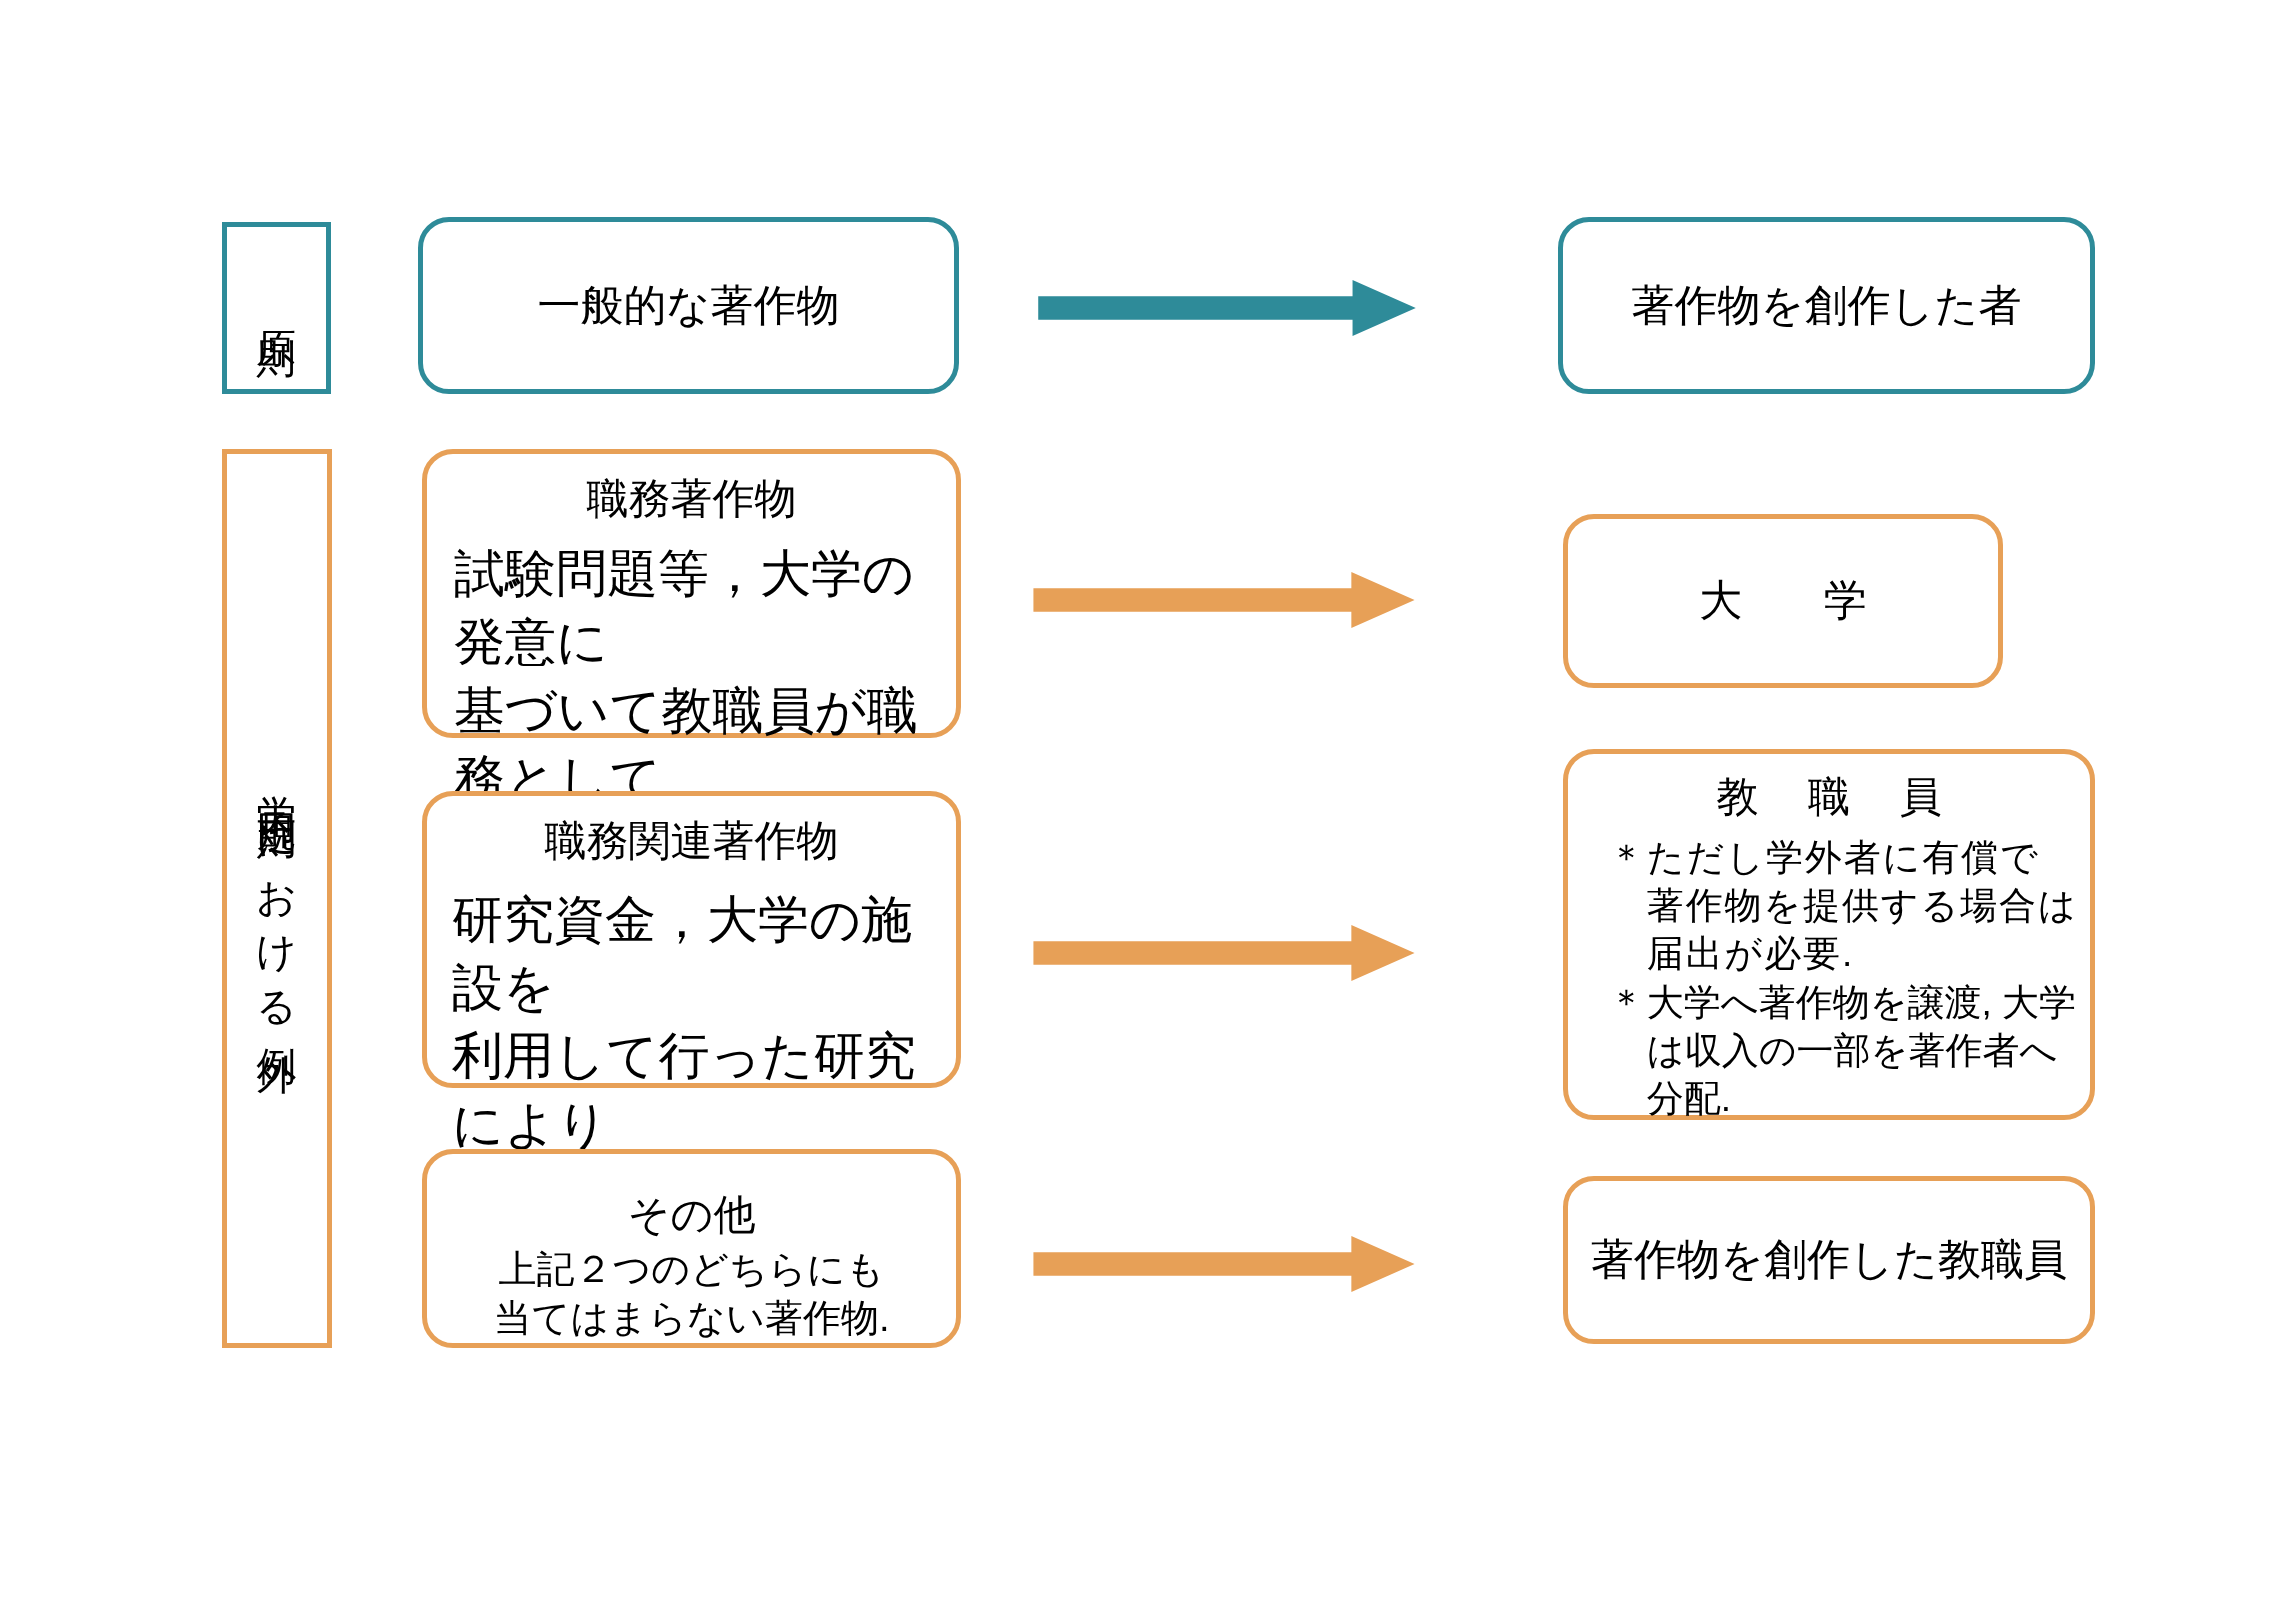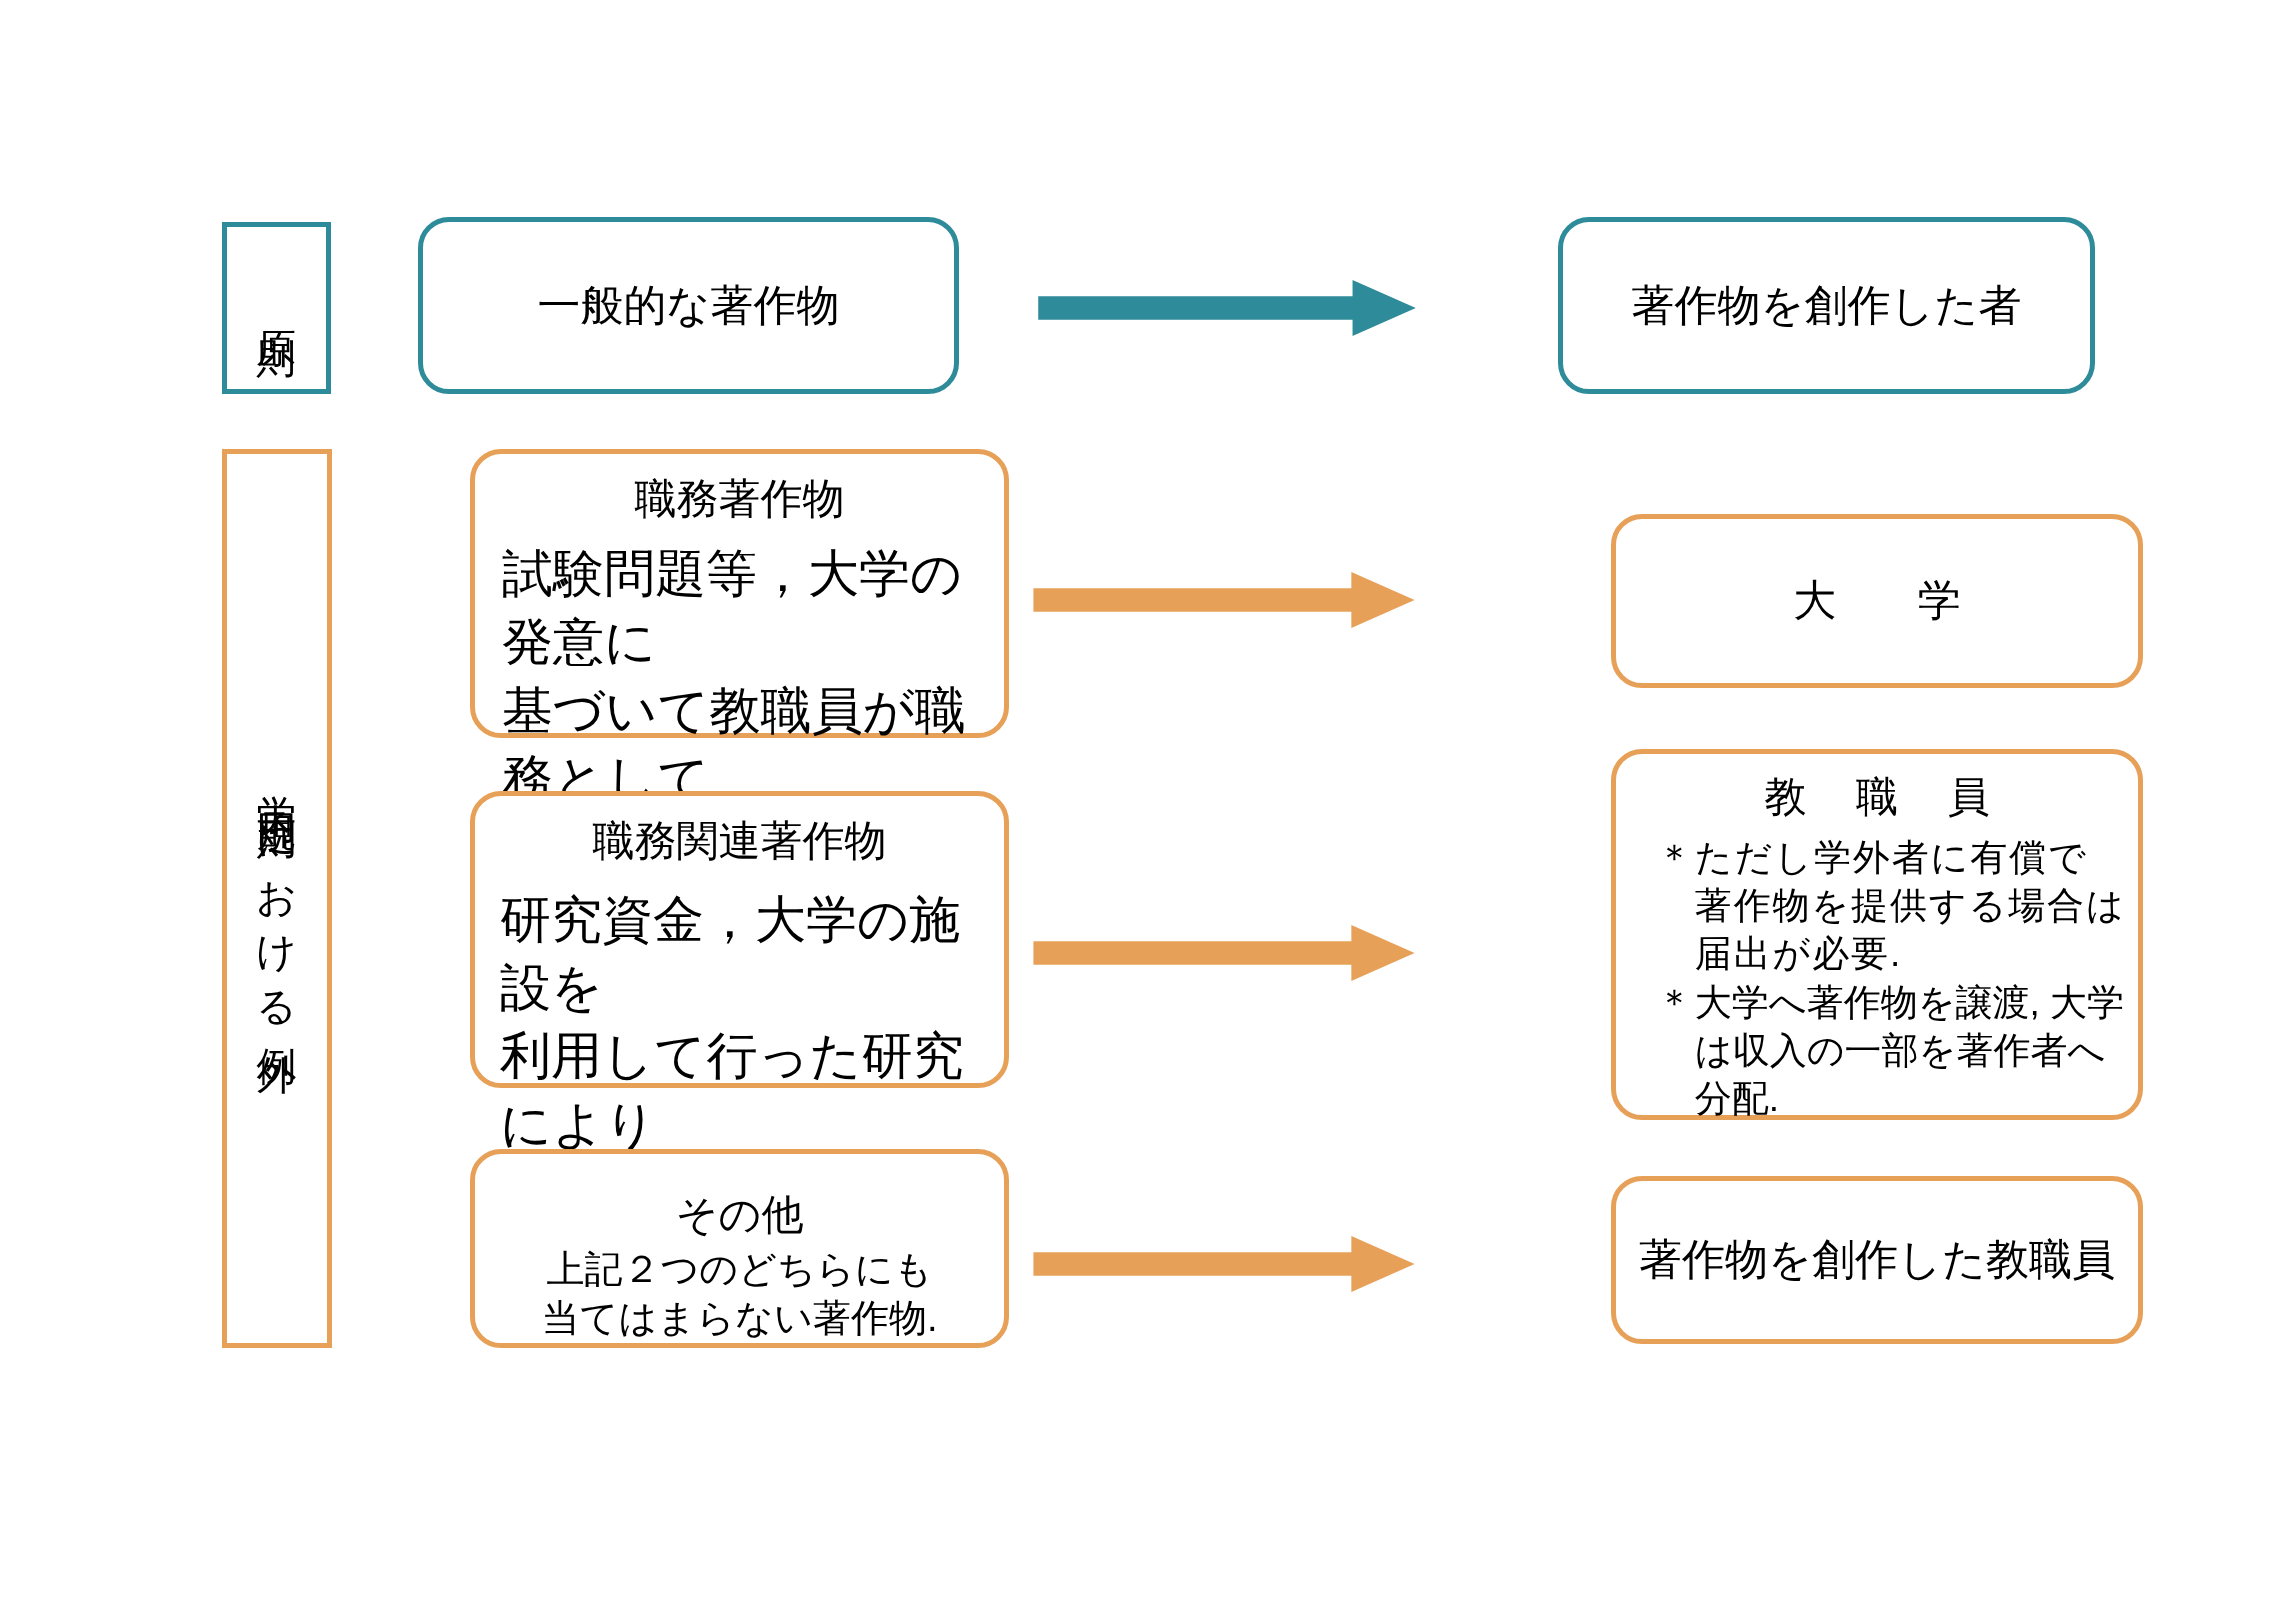--- a/index.html
+++ b/index.html
@@ -37,21 +37,20 @@
     border: 5.4px solid #2E8B99;
     border-radius: 31px;
   }
   .orange-sharp {
     border: 5.4px solid #E7A057;
     border-radius: 0;
   }
   .orange-round {
     border: 5.4px solid #E7A057;
     border-radius: 31px;
-    margin-left: 48px;
   }
 
   
   .vertical-label {
     writing-mode: vertical-rl;
     text-orientation: upright;
     letter-spacing: 0.22em;
     line-height: 1;
     font-size: 40px;
     white-space: nowrap;
@@ -151,21 +150,21 @@
 基づいて教職員が職務として
 作成する著作物.</div>
   </div>
 
   <div class="arrow" style="left:1033px; top:572px; width:382px; height:56px;">
     <svg width="382" height="56" viewBox="0 0 422 62" xmlns="http://www.w3.org/2000/svg">
       <polygon points="0,18 352,18 352,0 422,31 352,62 352,44 0,44" fill="#E7A057"></polygon>
     </svg>
   </div>
 
-  <div class="box orange-round" style="left:1563px; top:514px; width:532px; height:174px;">
+  <div class="box orange-round" style="left:1563px; top:514px; width:440px; height:174px;">
     <div class="single-line box-title-spaced">大　学</div>
   </div>
 
   <div class="box orange-round" style="left:422px; top:791px; width:539px; height:297px; justify-content:flex-start; padding-top:20px;">
     <div class="box-title">職務関連著作物</div>
     <div class="box-body" style="margin-top:20px; align-self:flex-start; padding-left:25px;">研究資金，大学の施設を
 利用して行った研究により
 教職員が作成する著作物.</div>
   </div>
 

